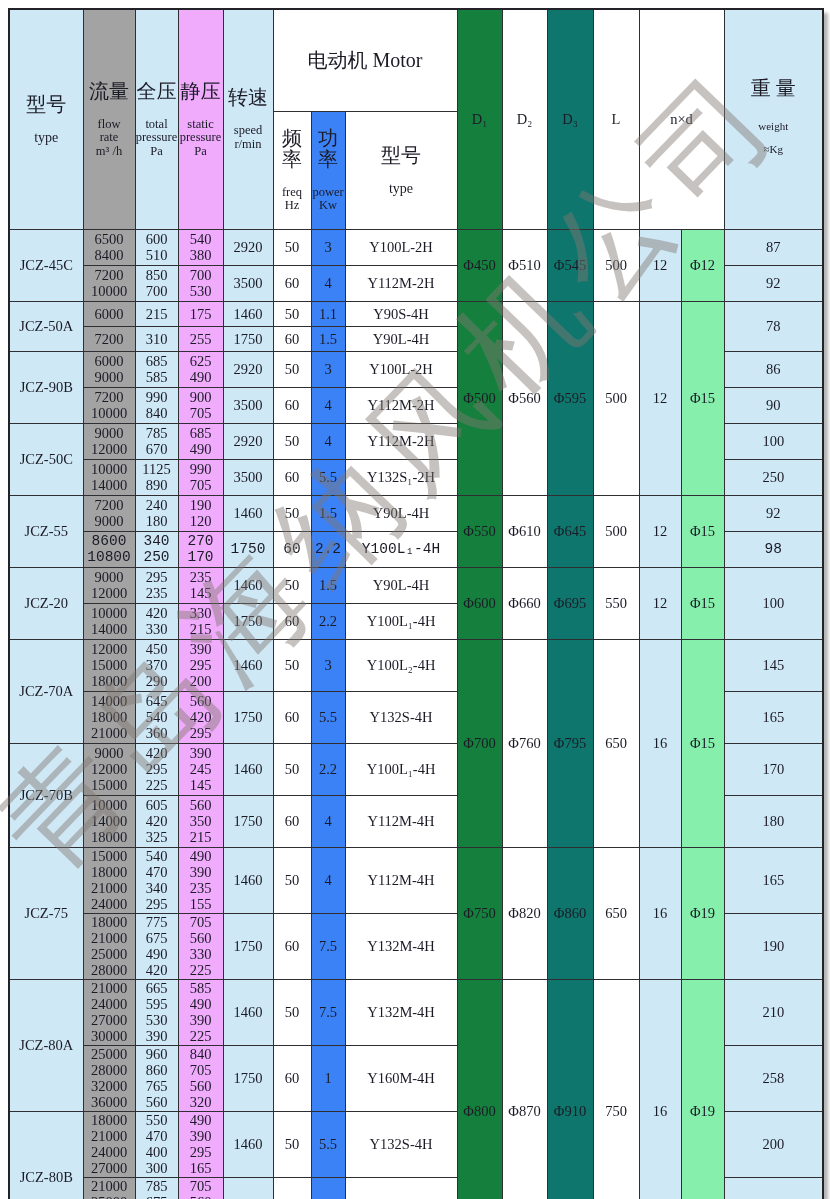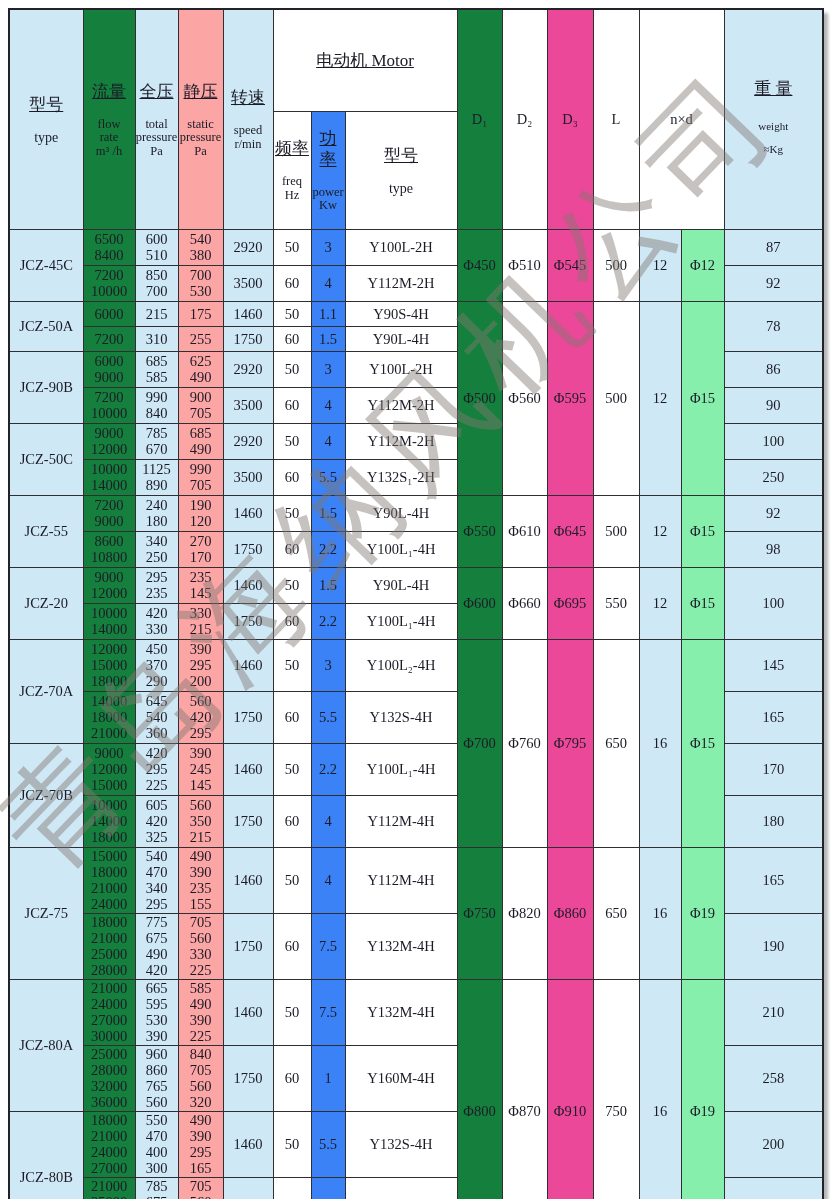--- a/index.html
+++ b/index.html
@@ -17,38 +17,38 @@
   table.spec th, table.spec td {
     border:1.6px solid #2e2e33;
     text-align:center; vertical-align:middle;
     white-space:pre-line;
     font-size:14.5px; line-height:16px;
     overflow:hidden; padding:0;
   }
   table.spec { border:2px solid #222228; }
   
   .c-type  { background:#cfe8f6; font-size:15px; }
-  .c-flow  { background:#15803d; }
+  .c-flow  { background:#a3a3a3; }
   .c-tot   { background:#cfe8f6; }
-  .c-stat  { background:#fca5a5; }
+  .c-stat  { background:#f0abfc; }
   .c-speed { background:#cfe8f6; }
   .c-freq  { background:#ffffff; }
   .c-pow   { background:#3b82f6; }
   .c-motor { background:#ffffff; font-size:15px; }
   .c-d1    { background:#15803d; }
   .c-d2    { background:#ffffff; }
-  .c-d3    { background:#ec4899;margin-left:18px; }
+  .c-d3    { background:#0f766e;margin-left:18px; }
   .c-l     { background:#ffffff; }
   .c-n     { background:#cfe8f6; }
   .c-d     { background:#86efac; }
   .c-wt    { background:#cfe8f6; }
   .c-white { background:#ffffff; }
   
   thead th { font-weight:normal; }
-  .th-zh { font-size:17px; line-height:21px; display:block;text-decoration:underline; }
+  .th-zh { font-size:20px; line-height:21px; display:block; }
   .th-en { font-size:12.5px; line-height:13.5px; display:block; white-space:pre-line; }
   .th-sym { font-size:16px; }
   .row-motor-group { height:33px; }
   .row-subhead th { height:69px; }
   thead tr.row-main th { height:102px; }
   
   .watermark {
     position:absolute; left:390px; top:470px;
     width:1300px; height:160px;
     transform:translate(-50%,-50%) rotate(-46deg);
@@ -269,21 +269,21 @@
           <td class="c-pow">1.5</td>
           <td class="c-motor">Y90L-4H</td>
           <td class="c-d1" rowspan="2">Φ550</td>
           <td class="c-d2" rowspan="2">Φ610</td>
           <td class="c-d3" rowspan="2">Φ645</td>
           <td class="c-l" rowspan="2">500</td>
           <td class="c-n" rowspan="2">12</td>
           <td class="c-d" rowspan="2">Φ15</td>
           <td class="c-wt">92</td>
         </tr>
-        <tr style="height: 36px;">
+        <tr style="height: 36px; font-family: Liberation Mono, monospace;">
           <td class="c-flow">8600
 10800</td>
           <td class="c-tot">340
 250</td>
           <td class="c-stat">270
 170</td>
           <td class="c-speed">1750</td>
           <td class="c-freq">60</td>
           <td class="c-pow">2.2</td>
           <td class="c-motor">Y100L₁-4H</td>

